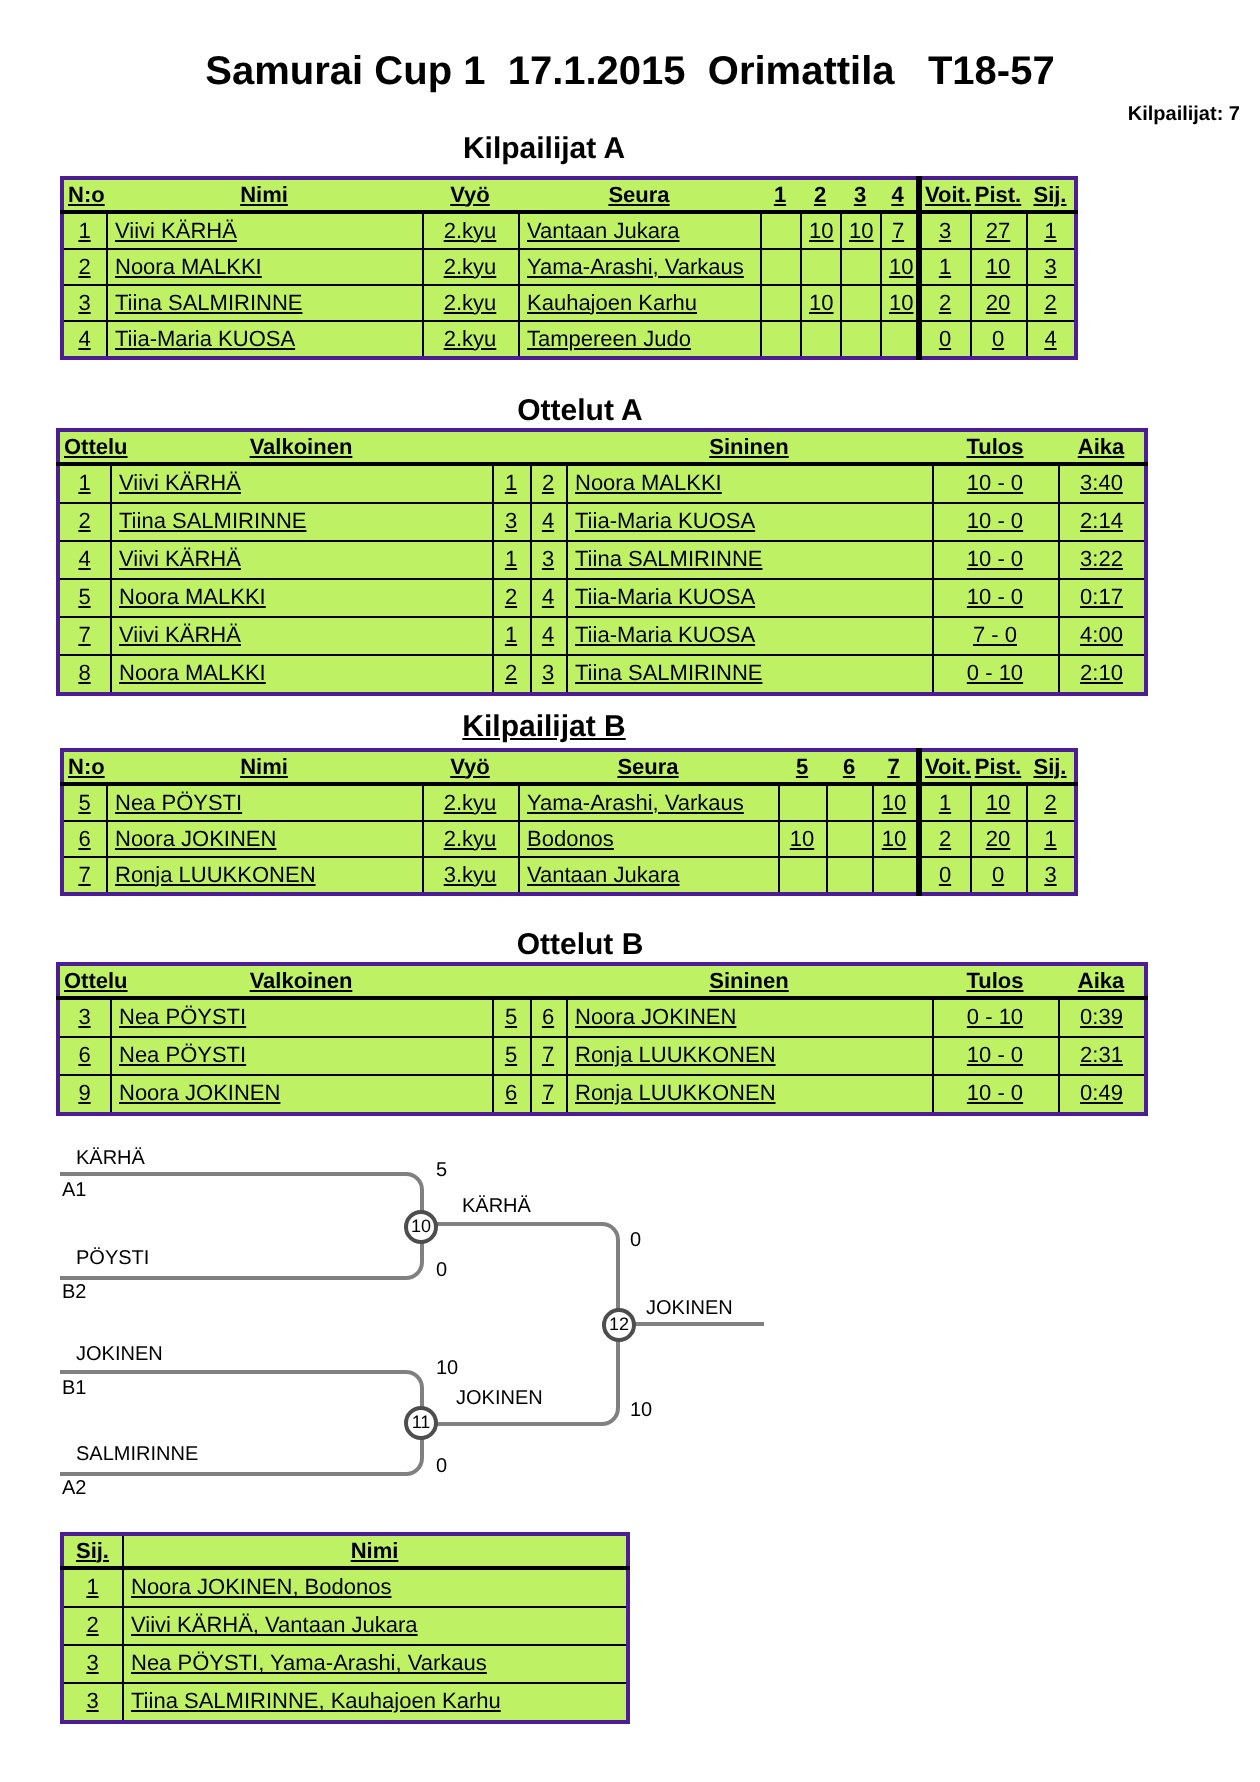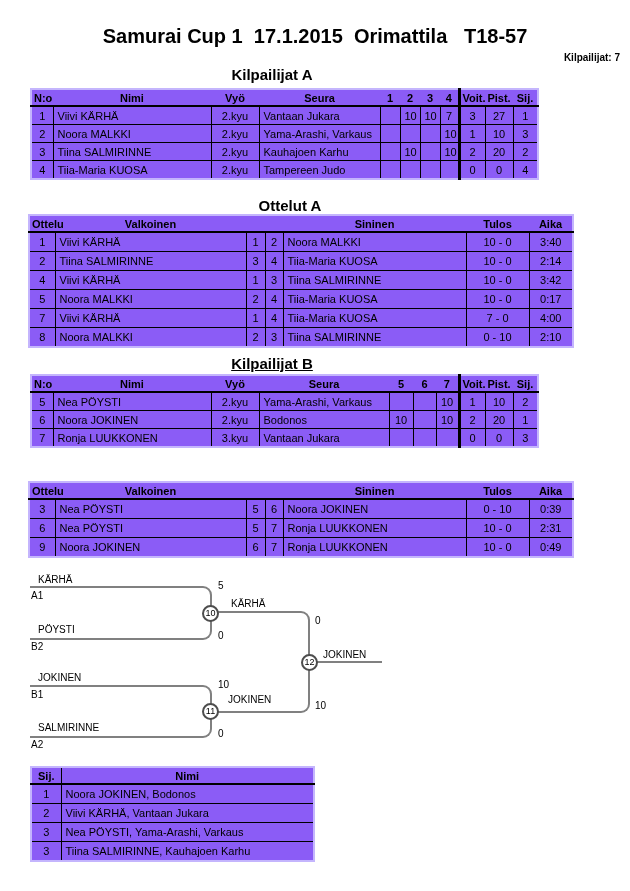--- a/index.html
+++ b/index.html
@@ -8,21 +8,21 @@
     font-family:"Liberation Sans", sans-serif; color:#000; overflow:hidden;
   }
   .abs { position:absolute; }
   .main-title { top:25px; left:0; width:630px; text-align:center;
     font-size:20px; font-weight:bold; white-space:pre; }
   .participants { top:52px; left:320px; width:300px; text-align:right;
     font-size:10px; font-weight:bold; }
   .sec-title { font-size:15px; font-weight:bold; text-align:center; white-space:nowrap; }
 
   table.tbl { position:absolute; border-collapse:collapse; table-layout:fixed;
-    background:#8b5cf6; border:2px solid #c4b5fd; }
+    background:#bef264; border:2px solid #4c1d95;text-decoration:underline; }
   table.tbl th { font-size:11px; font-weight:bold; border:0; border-bottom:2px solid #000;
     height:15px; padding:0 2px; white-space:nowrap; overflow:visible; text-align:center; }
   table.tbl td { font-size:11px; font-weight:normal; border:1px solid #000;
     height:17px; padding:0 4px; white-space:nowrap; overflow:hidden; }
   table.rh19 td { height:18px; }
   .c { text-align:center; }
   .l { text-align:left; }
   th.hl { text-align:left; padding-left:1px; }
   .thick { border-left:3px solid #000 !important; }
 
@@ -170,21 +170,21 @@
         <td class="c">10 - 0</td>
         <td class="c">2:14</td>
       </tr>
       <tr>
         <td class="c">4</td>
         <td class="l">Viivi KÄRHÄ</td>
         <td class="c">1</td>
         <td class="c">3</td>
         <td class="l">Tiina SALMIRINNE</td>
         <td class="c">10 - 0</td>
-        <td class="c">3:42</td>
+        <td class="c">3:22</td>
       </tr>
       <tr>
         <td class="c">5</td>
         <td class="l">Noora MALKKI</td>
         <td class="c">2</td>
         <td class="c">4</td>
         <td class="l">Tiia-Maria KUOSA</td>
         <td class="c">10 - 0</td>
         <td class="c">0:17</td>
       </tr>
@@ -270,20 +270,21 @@
         <td class="c"></td>
         <td class="c"></td>
         <td class="c"></td>
         <td class="c thick">0</td>
         <td class="c">0</td>
         <td class="c">3</td>
       </tr>
     </tbody>
   </table>
 
+  <div class="abs sec-title" style="top:464px;left:28px;width:524px;">Ottelut B</div>
   <table class="tbl rh19" style="top:481px;left:28px;width:544px;">
     <colgroup>
       <col style="width:26px">
         <col style="width:191px">
         <col style="width:19px">
         <col style="width:18px">
       <col style="width:183px">
         <col style="width:63px">
         <col style="width:44px">
     </colgroup>

